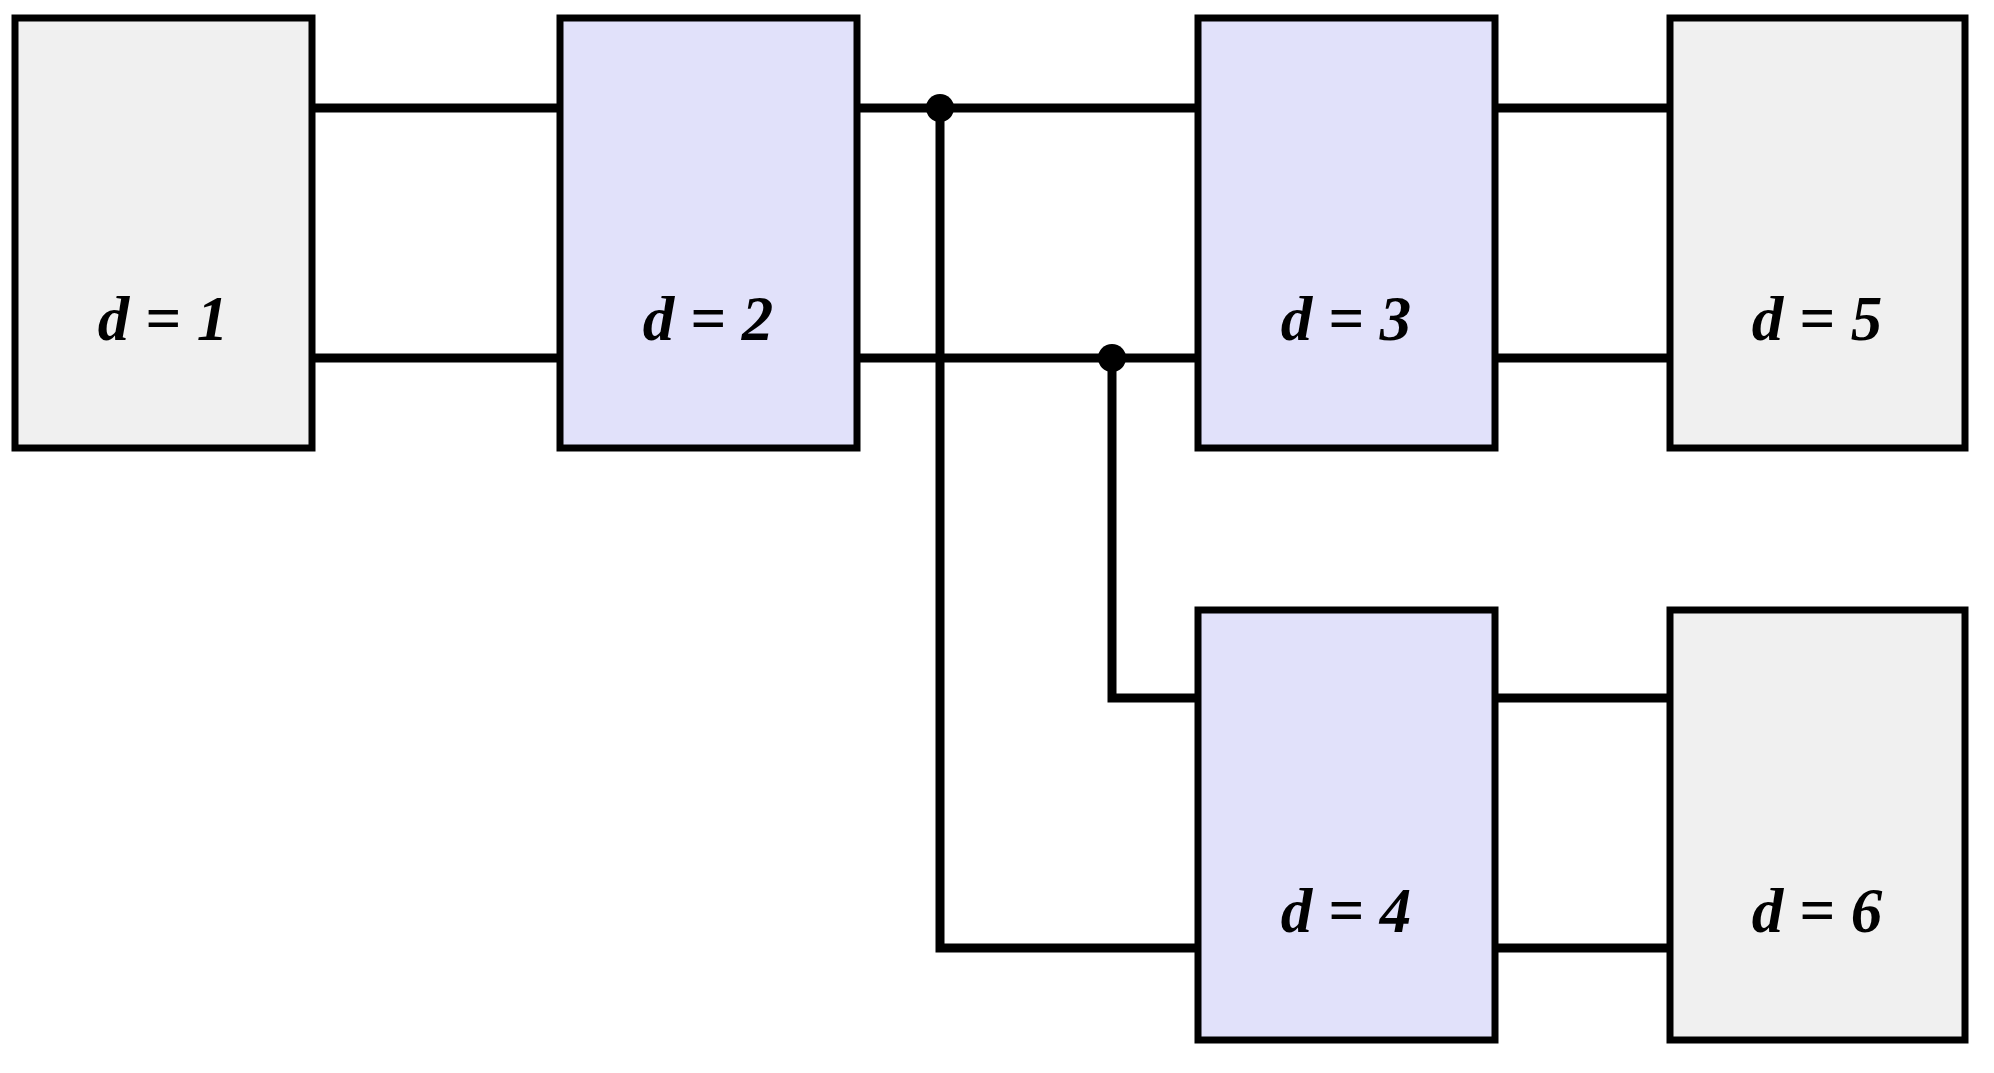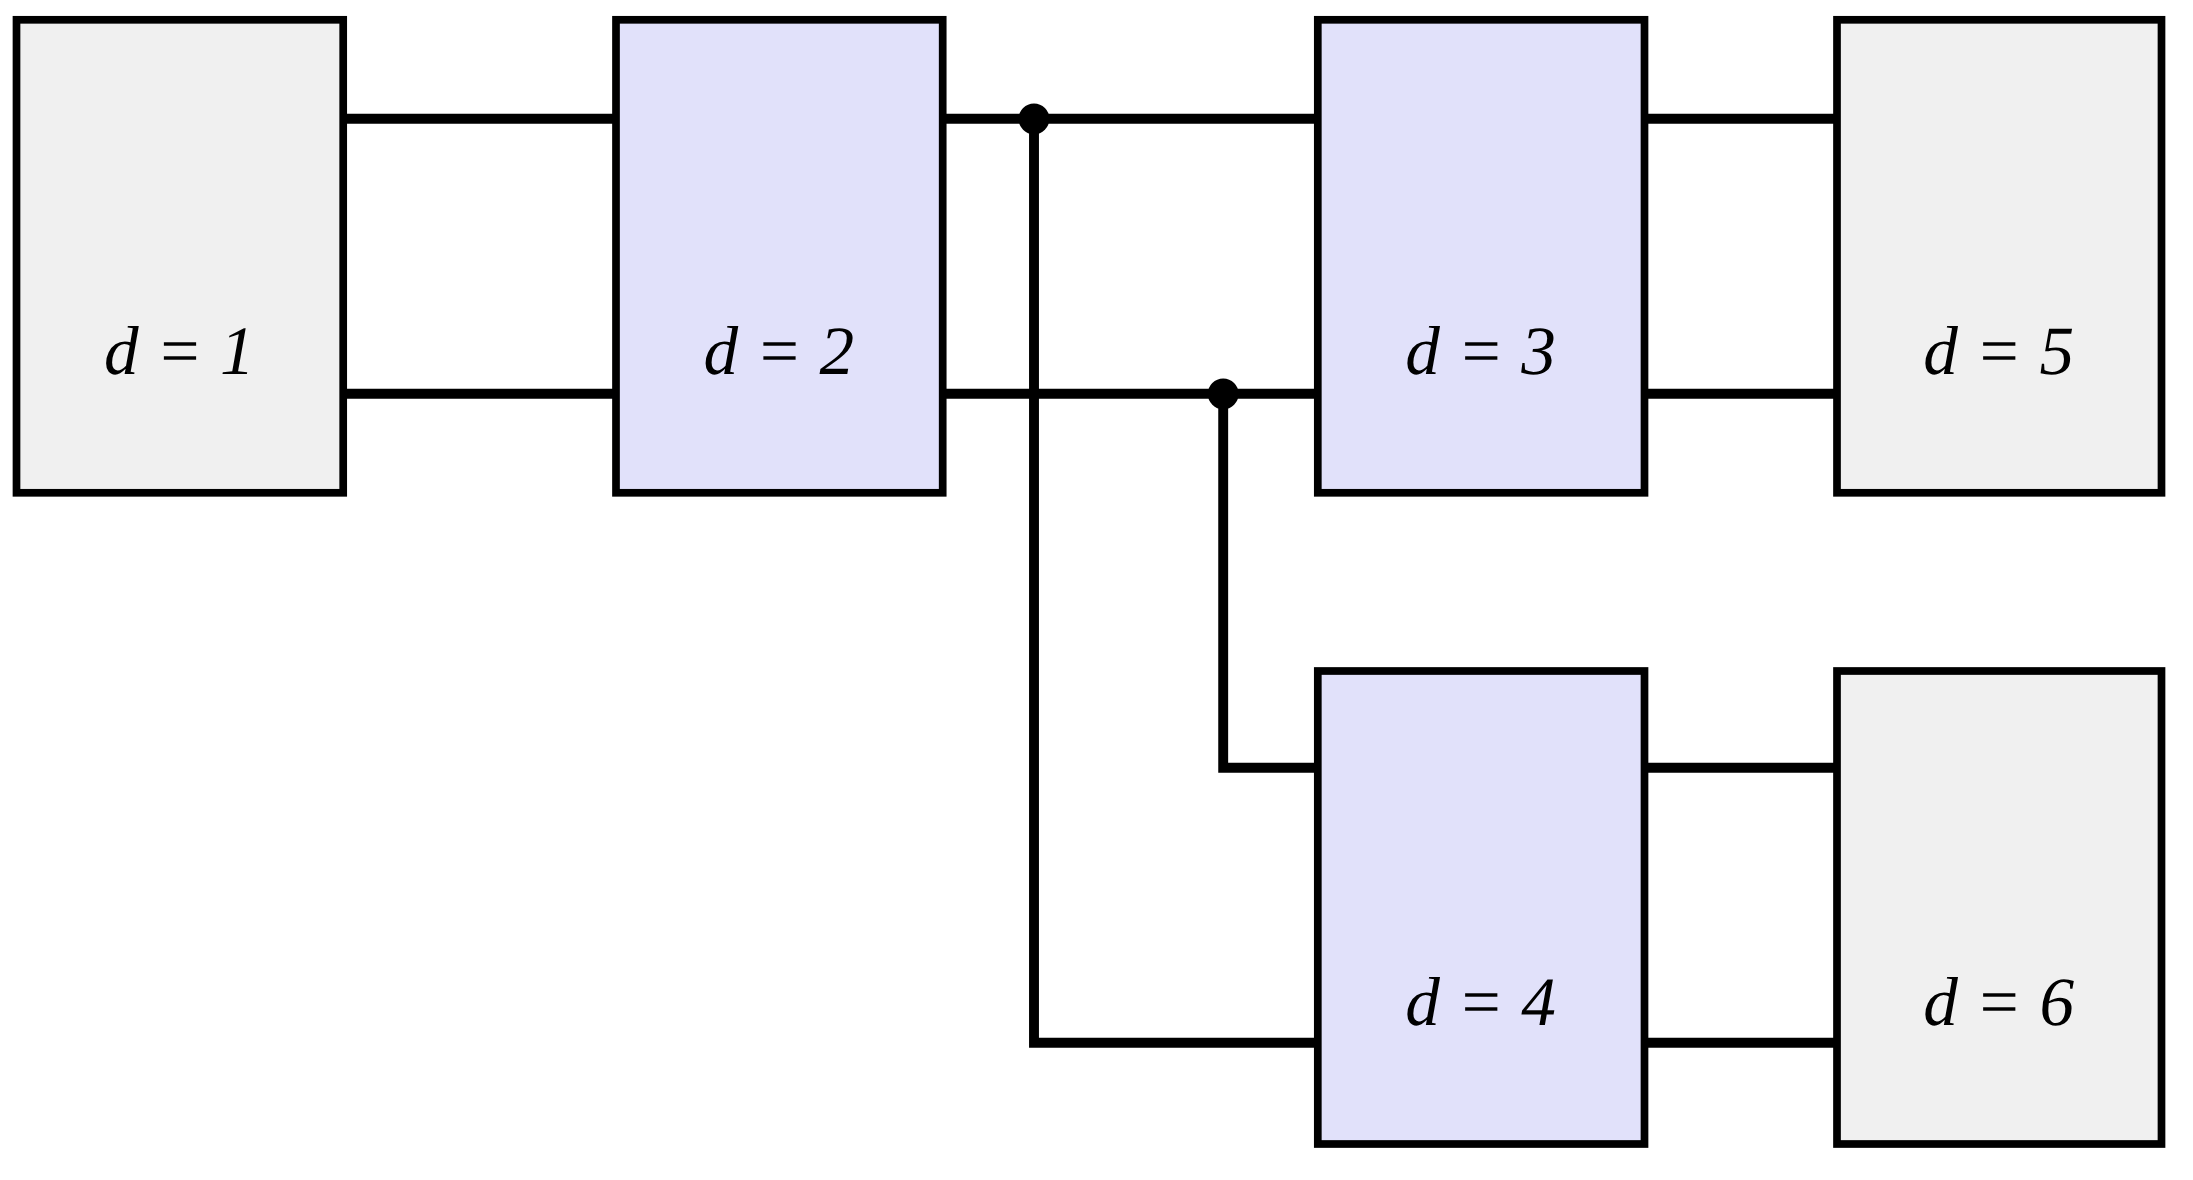--- a/index.html
+++ b/index.html
@@ -9,20 +9,21 @@
   }
   body {
     font-family: "Liberation Serif", "DejaVu Serif", serif;
   }
   #canvas {
     position: relative;
     width: 1994px;
     height: 1073px;
     background: #ffffff;
     overflow: hidden;
+    font-weight: bold;
   }
   #diagram-svg {
     position: absolute;
     top: 0;
     left: 0;
     width: 1994px;
     height: 1073px;
   }
   .node-label {
     font-family: "Liberation Serif", "DejaVu Serif", serif;

